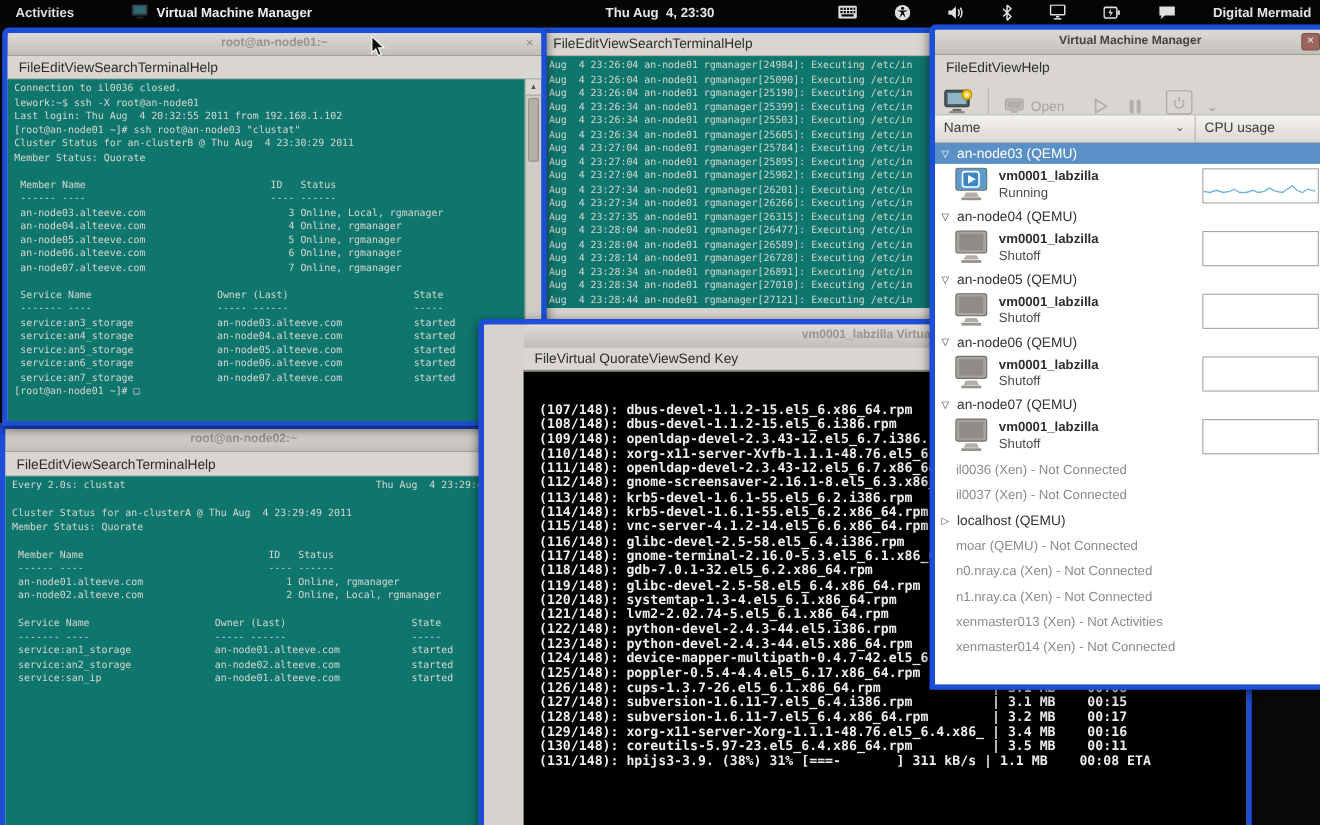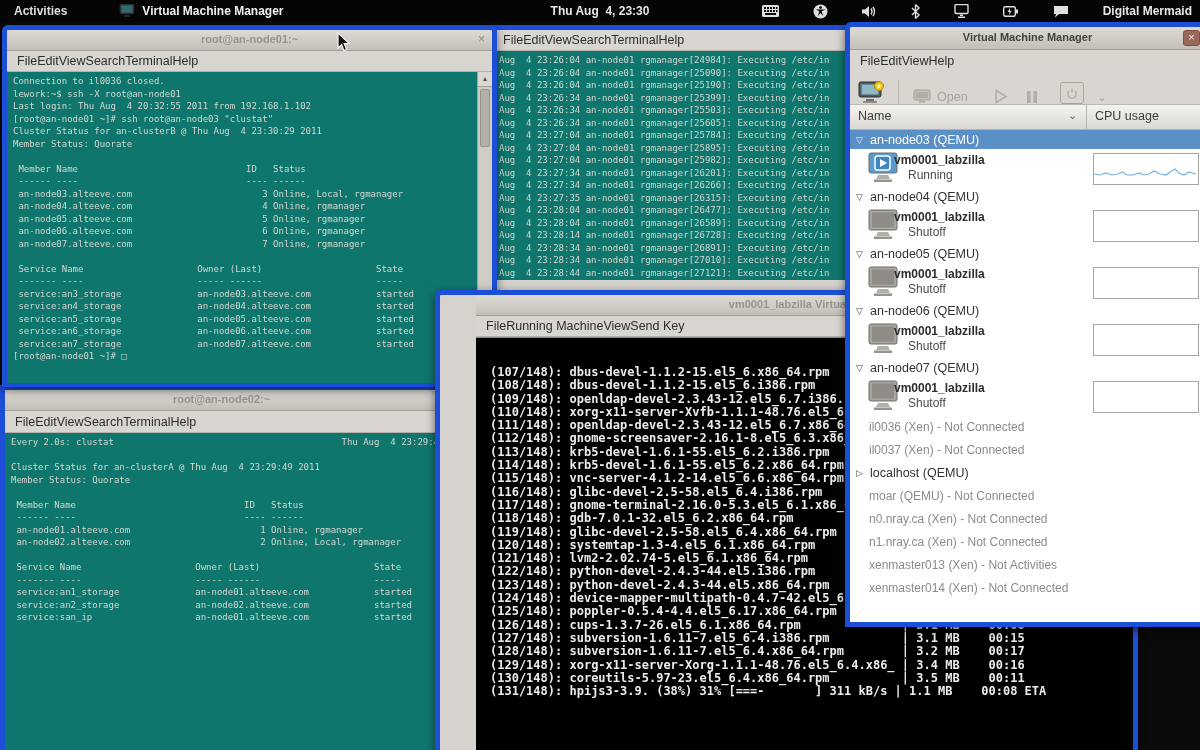--- a/index.html
+++ b/index.html
@@ -81,21 +81,21 @@
   .lh-sep{position:absolute;left:236px;top:0;bottom:0;width:1px;background:#b5b2ac;}
   .lh-cpu{position:absolute;left:245px;top:4px;}
   .vmlist{background:#ffffff;height:492px;overflow:hidden;}
   .vrow{position:relative;}
   .vrow.host{height:19px;display:flex;align-items:center;font-size:12.5px;color:#33322f;}
   .vrow.host .expander{margin-left:6px;width:14px;font-size:9px;color:#4a4946;}
   .vrow.host.selected{background:#5a90c5;color:#ffffff;}
   .vrow.host.selected .expander{color:#eef4fa;}
   .vrow.vm{height:38px;}
   .vm-icon{position:absolute;left:16px;top:3px;}
-  .vm-name{position:absolute;left:44px;top:4px;font-size:12px;font-weight:bold;color:#2e2d2b;}
+  .vm-name{position:absolute;left:58px;top:4px;font-size:12px;font-weight:bold;color:#2e2d2b;}
   .vm-state{position:absolute;left:58px;top:19px;font-size:12px;color:#4c4b48;}
   .cpubox{position:absolute;right:6px;top:4px;width:104px;height:30px;background:#fff;
           border:1px solid #a8a5a0;}
   .vrow.disc{height:23px;display:flex;align-items:center;font-size:12px;color:#8c8b88;padding-left:19px;}
   .vrow.hostplain{height:23px;display:flex;align-items:center;font-size:12.5px;color:#33322f;}
   .vrow.hostplain .expander{margin-left:6px;width:14px;font-size:9px;color:#4a4946;}
 
   
   #cursor{position:absolute;left:337px;top:32px;z-index:50;}
 </style>
@@ -265,21 +265,21 @@
     </div>
   </div>
 </div>
 
 <div class="window" id="console">
   <div class="titlebar">
     <span class="title">vm0001_labzilla Virtual Mach</span>
   </div>
   <div class="menubar">
     <span>File</span>
-    <span>Running Machine</span>
+    <span>Virtual Quorate</span>
     <span>View</span>
     <span>Send Key</span>
   </div>
   <div class="consolebody">
     <pre>(107/148): dbus-devel-1.1.2-15.el5_6.x86_64.rpm
 (108/148): dbus-devel-1.1.2-15.el5_6.i386.rpm
 (109/148): openldap-devel-2.3.43-12.el5_6.7.i386.rpm
 (110/148): xorg-x11-server-Xvfb-1.1.1-48.76.el5_6.4.
 (111/148): openldap-devel-2.3.43-12.el5_6.7.x86_64.r
 (112/148): gnome-screensaver-2.16.1-8.el5_6.3.x86_64

